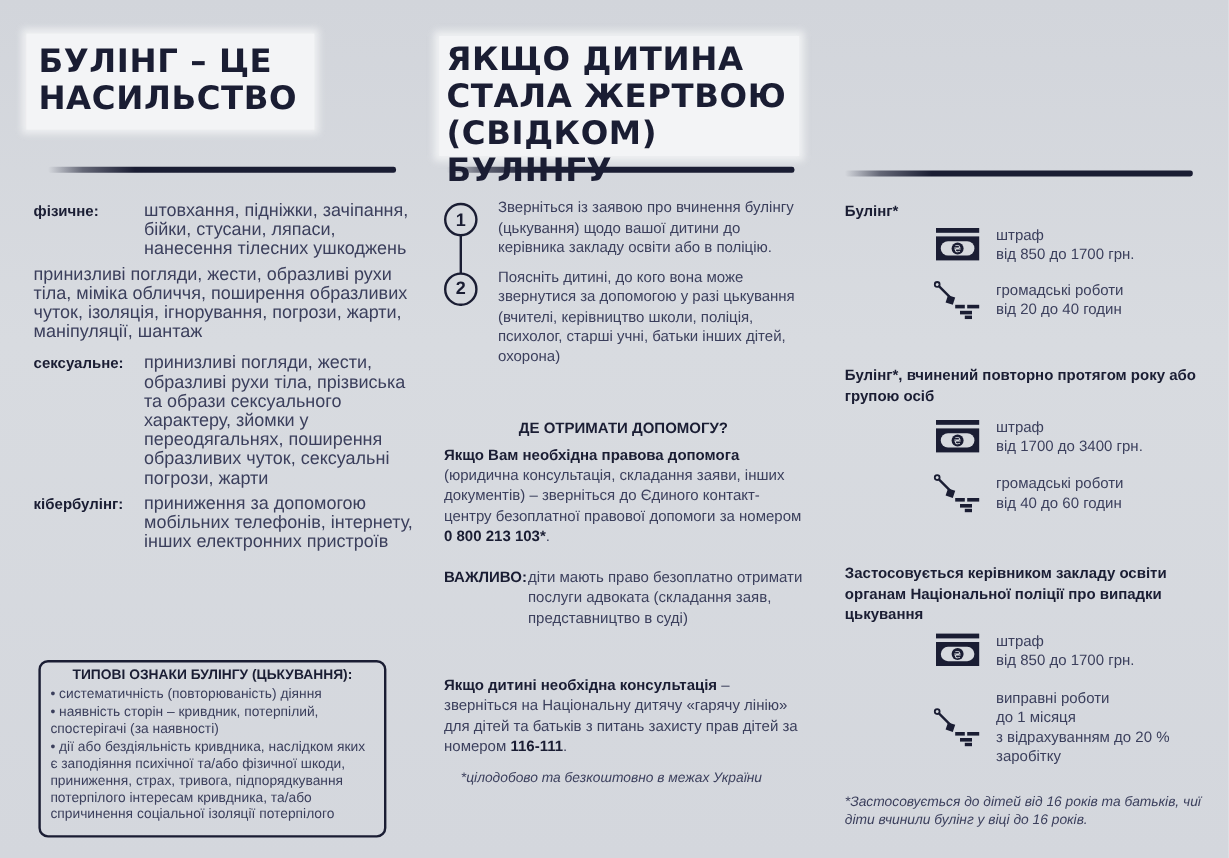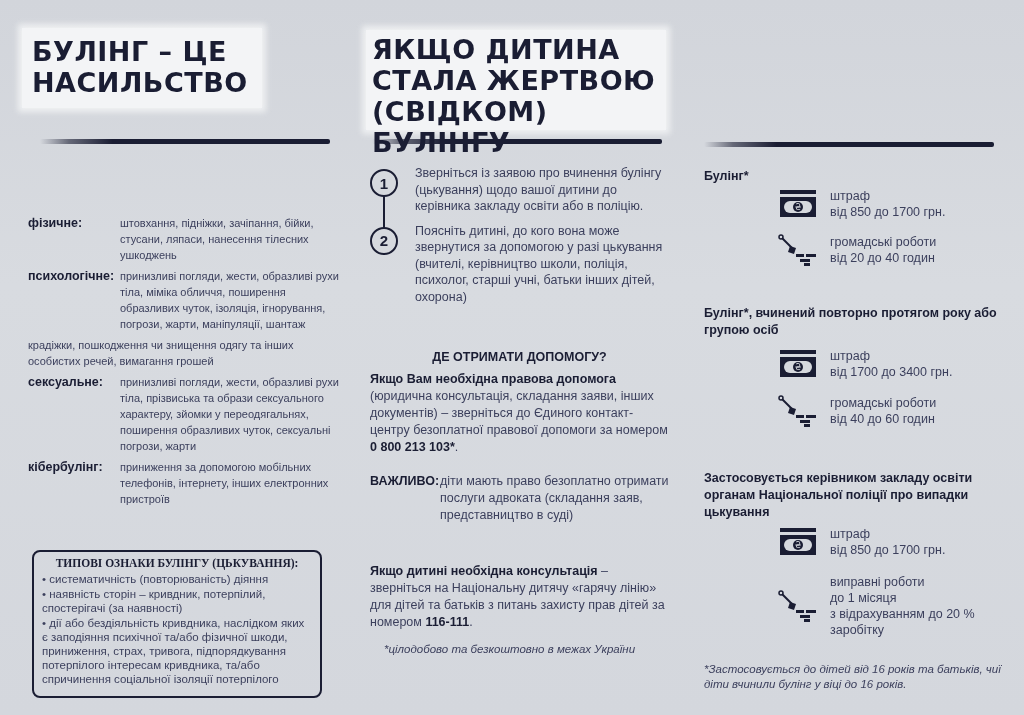--- a/index.html
+++ b/index.html
@@ -23,34 +23,34 @@
     color: #1a1d33; font-size: 27px; line-height: 31px; letter-spacing: 0.5px;
     white-space: pre-line;
   }
   .brush {
     position: absolute; height: 5px;
     background: linear-gradient(90deg, rgba(26,29,51,0) 0%, rgba(26,29,51,0.6) 10%, #1a1d33 25%, #1a1d33 100%);
     border-radius: 2px;
   }
 
   
-  .types { position: absolute; left: 28px; top: 168px; width: 320px; margin-top: 47px; }
+  .types { position: absolute; left: 28px; top: 168px; width: 320px; }
   .type-row { display: flex; margin-bottom: 5px; }
   .type-label {
     width: 92px; flex: none; font-weight: bold; font-size: 12.5px; color: #1a1d33; line-height: 16px;
   }
-  .type-desc { font-size: 11px; line-height: 16px; color: #3b3f5c; }
+  .type-desc { font-size: 15px; line-height: 16px; color: #3b3f5c; }
 
   .signs-box {
     position: absolute; left: 32px; top: 550px; width: 290px; height: 148px;
     border: 2.5px solid #1a1d33; border-radius: 8px; padding: 5px 8px; box-sizing: border-box;
   }
   .signs-title {
     text-align: center; font-weight: bold; font-size: 12.5px; color: #1a1d33; margin-bottom: 3px;
-    font-family: Liberation Serif, serif; font-size: 11.5px;
+    font-family: Liberation Sans, sans-serif; font-size: 11.5px;
   }
   .sign-item { font-size: 11.5px; line-height: 14px; color: #3b3f5c; margin-bottom: 1px; }
 
   
   .steps { position: absolute; left: 18px; top: 165px; width: 300px; }
   .step { display: flex; position: relative; margin-bottom: 8px; }
   .step-num {
     width: 24px; height: 24px; border: 2px solid #1a1d33; border-radius: 50%;
     flex: none; display: flex; align-items: center; justify-content: center;
     font-weight: bold; font-size: 15px; color: #1a1d33; margin-top: 4px; background: #d6d9de;
@@ -87,25 +87,23 @@
 НАСИЛЬСТВО</div>
   </div>
   <div class="brush" style="left:40px; top:139px; width:290px;"></div>
 
   <div class="types">
     <div class="type-row">
       <div class="type-label">фізичне:</div>
       <div class="type-desc">штовхання, підніжки, зачіпання, бійки, стусани, ляпаси, нанесення тілесних ушкоджень</div>
     </div>
     <div class="type-row">
-      <div class="type-label">психологічне:</div>
       <div class="type-desc">принизливі погляди, жести, образливі рухи тіла, міміка обличчя, поширення образливих чуток, ізоляція, ігнорування, погрози, жарти, маніпуляції, шантаж</div>
     </div>
     <div class="type-row">
-      <div class="type-desc">крадіжки, пошкодження чи знищення одягу та інших особистих речей, вимагання грошей</div>
     </div>
     <div class="type-row">
       <div class="type-label">сексуальне:</div>
       <div class="type-desc">принизливі погляди, жести, образливі рухи тіла, прізвиська та образи сексуального характеру, зйомки у переодягальнях, поширення образливих чуток, сексуальні погрози, жарти</div>
     </div>
     <div class="type-row">
       <div class="type-label">кібербулінг:</div>
       <div class="type-desc">приниження за допомогою мобільних телефонів, інтернету, інших електронних пристроїв</div>
     </div>
   </div>

